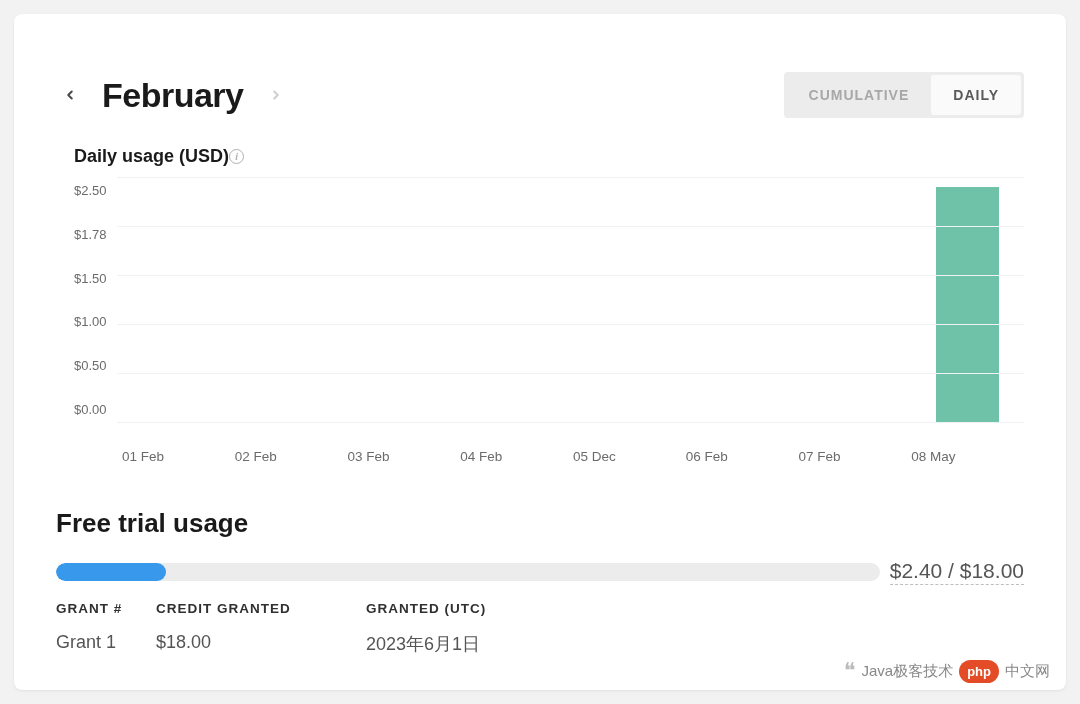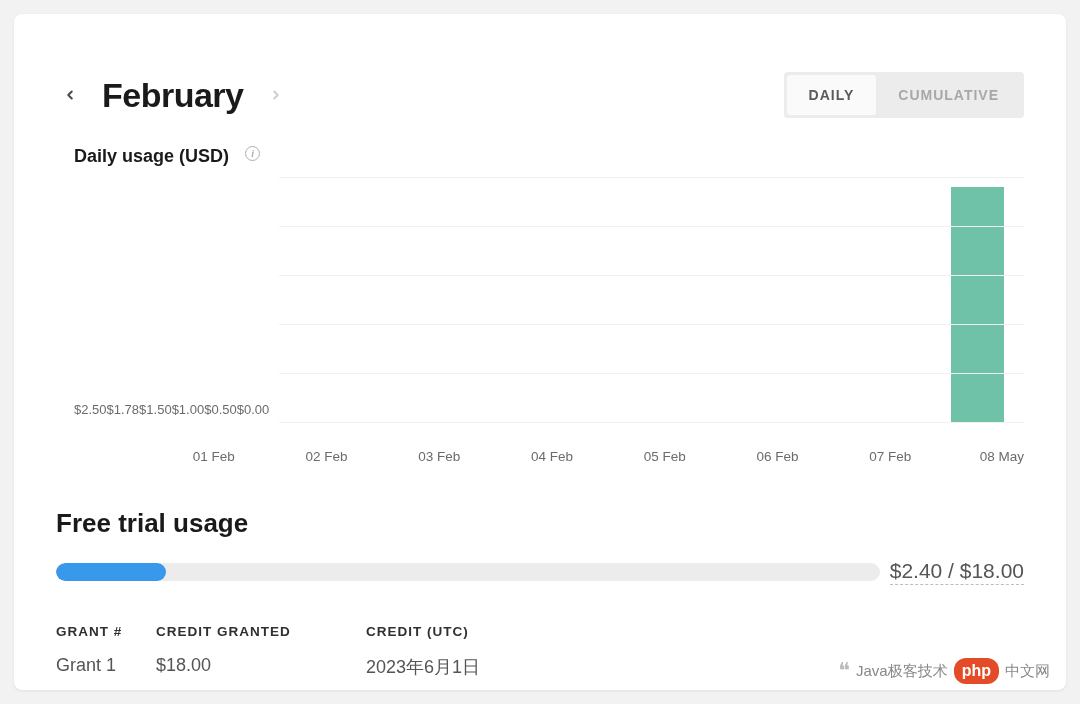--- a/index.html
+++ b/index.html
@@ -57,22 +57,22 @@
     cursor: pointer;
     color: #a8a8a8;
     border-radius: 3px;
   }
   .toggle-btn.active {
     background: #fafafa;
     color: #5a5a5a;
   }
   .chart-title-row {
     display: flex;
-    align-items: flex-start;
-    gap: 16px;
+    align-items: center;
+    gap: 0;
     margin-left: 18px;
     margin-bottom: 10px;
   }
   .chart-title {
     font-size: 18px;
     font-weight: 700;
     color: #1a1a1a;
   }
   .info-icon {
     width: 15px; height: 15px;
@@ -83,20 +83,21 @@
     font-family: Georgia, serif;
     font-style: italic;
   }
   .chart-area {
     display: flex;
     margin-left: 18px;
     height: 260px;
   }
   .y-axis {
     display: flex;
+    flex-direction: column;
     justify-content: space-between;
     align-items: flex-end;
     padding-right: 10px;
     height: 240px;
     padding-top: 6px;
   }
   .y-tick {
     font-size: 13px;
     color: #6b6b6b;
   }
@@ -127,21 +128,21 @@
     width: 56%;
     background: #6fc2a7;
   }
   .x-labels {
     display: flex;
     margin-left: 66px;
     margin-top: 12px;
   }
   .x-label {
     flex: 1;
-    text-align: right;
+    text-align: left;
     font-size: 13.5px;
     color: #6b6b6b;
   }
   .section-title {
     font-size: 26px;
     font-weight: 700;
     color: #1a1a1a;
     margin-top: 44px;
     margin-bottom: 20px;
   }
@@ -164,21 +165,21 @@
     background: #3898ec;
     border-radius: 10px;
   }
   .progress-label {
     font-size: 21px;
     color: #555;
     border-bottom: 1px dashed #bdbdbd;
     padding-bottom: 1px;
   }
   .table {
-    margin-top: 39px;
+    margin-top: 16px;
   }
   .table-head {
     display: flex;
     gap: 0;
   }
   .th, .td {
     font-size: 15px;
   }
   .th {
     font-weight: 700;
@@ -201,21 +202,21 @@
     bottom: 6px;
     display: flex;
     align-items: center;
     gap: 6px;
     color: #888;
     font-size: 15px;
   }
   .wm-logo {
     background: #e34c26;
     color: #fff;
-    font-size: 16px;
+    font-size: 13px;
     font-weight: 700;
     padding: 4px 8px;
     border-radius: 12px;
   }
   .wm-prefix { font-size: 22px; color:#bbb; }
 </style>
 </head>
 <body>
 
 <div class="card">
@@ -228,22 +229,22 @@
           </svg>
       </div>
       <div class="month-title">February</div>
       <div class="nav-btn disabled">
         <svg width="14" height="14" viewBox="0 0 24 24" fill="none" stroke="currentColor" stroke-width="3.5" stroke-linecap="round" stroke-linejoin="round">
             <polyline points="9 18 15 12 9 6"></polyline>
           </svg>
       </div>
     </div>
     <div class="toggle">
+      <div class="toggle-btn">CUMULATIVE</div>
       <div class="toggle-btn active">DAILY</div>
-      <div class="toggle-btn">CUMULATIVE</div>
     </div>
   </div>
 
   <div class="chart-title-row">
     <div class="chart-title">Daily usage (USD)</div>
     <div class="info-icon">i</div>
   </div>
 
   <div class="chart-area">
     <div class="y-axis" id="y-axis">
@@ -273,40 +274,40 @@
         <div class="gridline" style="top: 60%;"></div>
         <div class="gridline" style="top: 80%;"></div>
         <div class="gridline" style="top: 100%;"></div>
       </div>
   </div>
   <div class="x-labels" id="x-labels">
       <div class="x-label">01 Feb</div>
       <div class="x-label">02 Feb</div>
       <div class="x-label">03 Feb</div>
       <div class="x-label">04 Feb</div>
-      <div class="x-label">05 Feb</div>
+      <div class="x-label">05 Dec</div>
       <div class="x-label">06 Feb</div>
       <div class="x-label">07 Feb</div>
       <div class="x-label">08 May</div>
     </div>
 
   <div class="section-title">Free trial usage</div>
 
   <div class="progress-row">
     <div class="progress-track">
       <div class="progress-fill" id="progress-fill" style="width: 13.3333%;"></div>
     </div>
     <div class="progress-label">$2.40 / $18.00</div>
   </div>
 
   <div class="table">
     <div class="table-head">
       <div class="th col-grant">GRANT #</div>
       <div class="th col-credit">CREDIT GRANTED</div>
-      <div class="th col-exp">CREDIT (UTC)</div>
+      <div class="th col-exp">GRANTED (UTC)</div>
     </div>
     <div class="table-row">
       <div class="td col-grant">Grant 1</div>
       <div class="td col-credit">$18.00</div>
       <div class="td col-exp">2023年6月1日</div>
     </div>
   </div>
 
   <div class="watermark">
     <span class="wm-prefix">❝</span>

